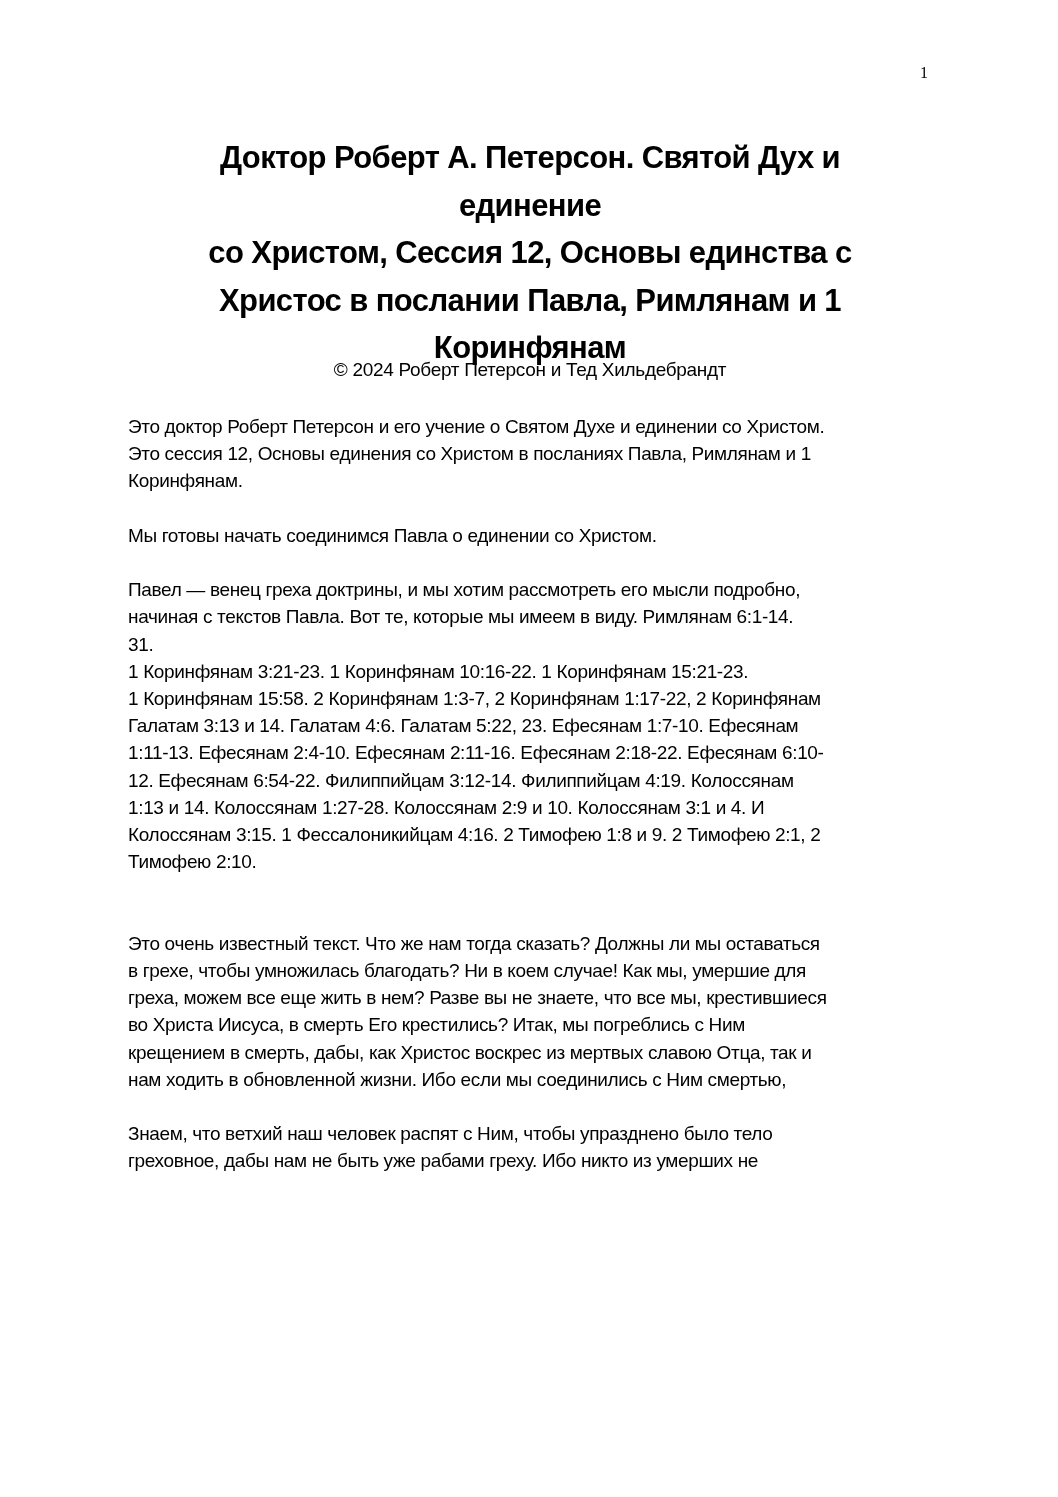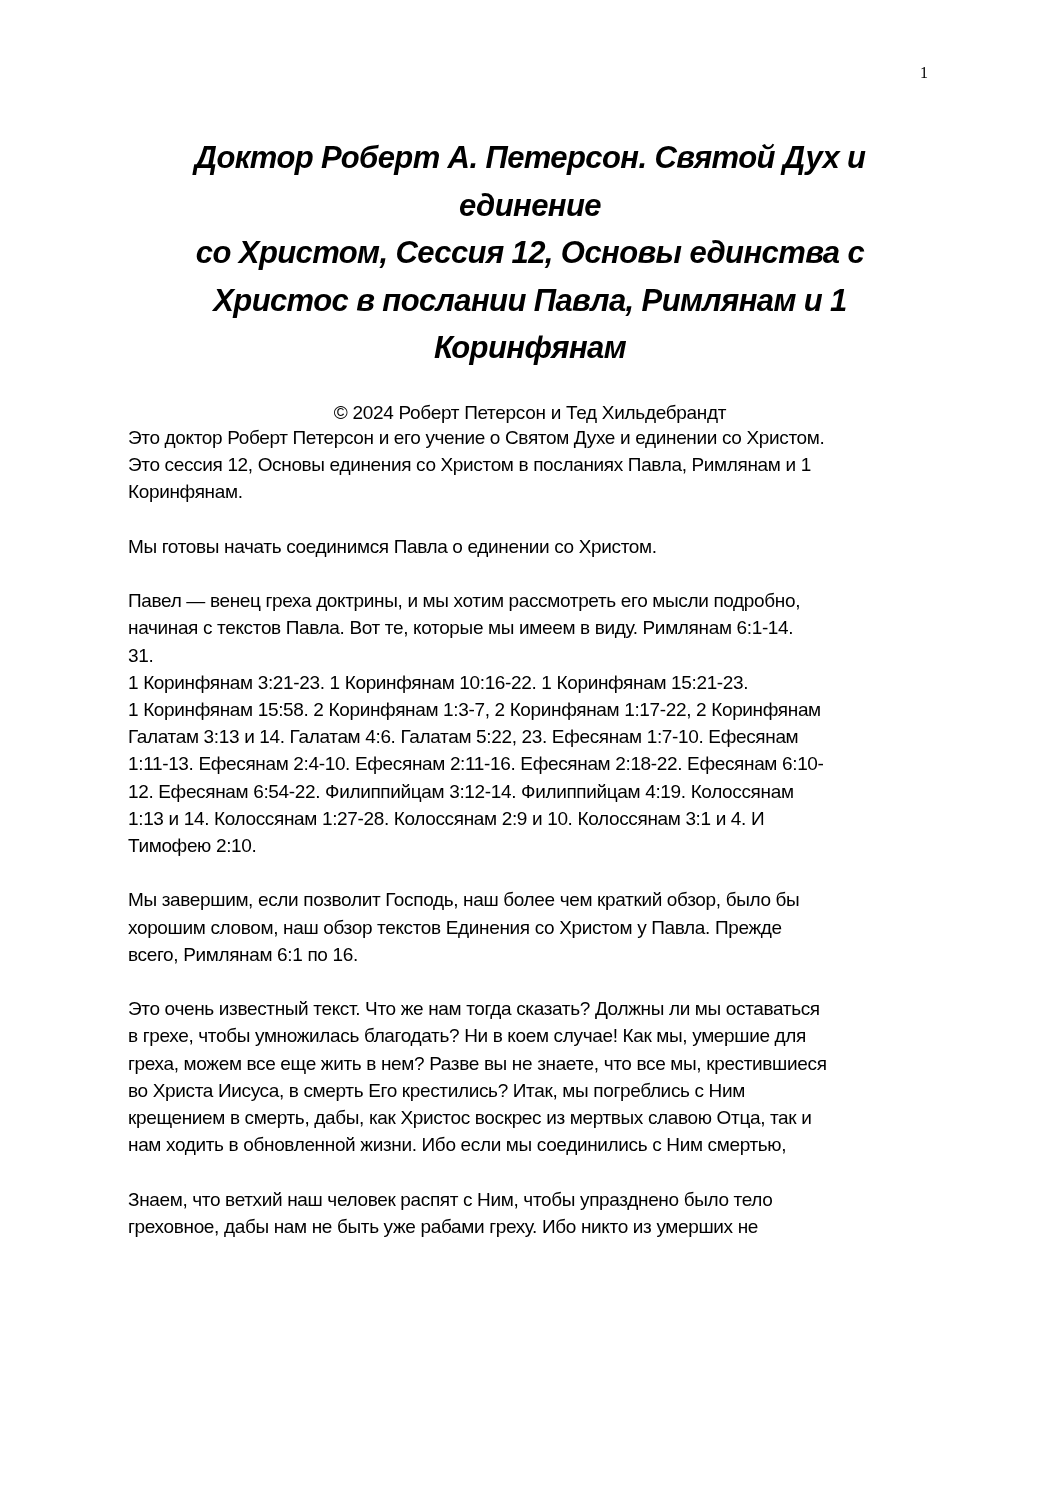--- a/index.html
+++ b/index.html
@@ -45,44 +45,43 @@
     .copyright {
       position: absolute;
       top: 358px;
       left: 120px;
       width: 820px;
       text-align: center;
       font-family: "Liberation Sans", sans-serif;
       font-size: 19px;
       line-height: 24px;
       letter-spacing: -0.3px;
-      margin-top: 43px;
     }
     .body-text {
       position: absolute;
       left: 128px;
-      top: 424px;
+      top: 413px;
       width: 820px;
       font-family: "Liberation Sans", sans-serif;
       font-size: 19px;
       line-height: 27.2px;
       letter-spacing: -0.35px;
     }
     .para { margin: 0; }
     .para .line { display: block; white-space: nowrap; }
     .gap { height: 27.2px; }
   </style>
 </head>
 <body>
 
 <div class="page">
 
   <div class="page-number">1</div>
 
-  <h1 class="title" style="margin:0;font-style:italic;">
+  <h1 class="title" style="margin:0;">
     <span class="line">Доктор Роберт А. Петерсон. Святой Дух и</span>
     <span class="line">единение</span>
     <span class="line">со Христом, Сессия 12, Основы единства с</span>
     <span class="line">Христос в послании Павла, Римлянам и 1</span>
     <span class="line">Коринфянам</span>
   </h1>
 
   <div class="copyright">© 2024 Роберт Петерсон и Тед Хильдебрандт</div>
 
   <div class="body-text">
@@ -102,29 +101,25 @@
     <p class="para">
       <span class="line">Павел — венец греха доктрины, и мы хотим рассмотреть его мысли подробно,</span>
       <span class="line">начиная с текстов Павла. Вот те, которые мы имеем в виду. Римлянам 6:1-14.</span>
       <span class="line">31.</span>
       <span class="line">1 Коринфянам 3:21-23. 1 Коринфянам 10:16-22. 1 Коринфянам 15:21-23.</span>
       <span class="line">1 Коринфянам 15:58. 2 Коринфянам 1:3-7, 2 Коринфянам 1:17-22, 2 Коринфянам</span>
       <span class="line">Галатам 3:13 и 14. Галатам 4:6. Галатам 5:22, 23. Ефесянам 1:7-10. Ефесянам</span>
       <span class="line">1:11-13. Ефесянам 2:4-10. Ефесянам 2:11-16. Ефесянам 2:18-22. Ефесянам 6:10-</span>
       <span class="line">12. Ефесянам 6:54-22. Филиппийцам 3:12-14. Филиппийцам 4:19. Колоссянам</span>
       <span class="line">1:13 и 14. Колоссянам 1:27-28. Колоссянам 2:9 и 10. Колоссянам 3:1 и 4. И</span>
+      <span class="line">Колоссянам 3:15. 1 Фессалоникийцам 4:16. 2 Тимофею 1:8 и 9. 2 Тимофею 2:1, 2</span>
       <span class="line">Тимофею 2:10.</span>
     </p>
     <div class="gap"></div>
 
-    <p class="para">
-      <span class="line">Мы завершим, если позволит Господь, наш более чем краткий обзор, было бы</span>
-      <span class="line">хорошим словом, наш обзор текстов Единения со Христом у Павла. Прежде</span>
-      <span class="line">всего, Римлянам 6:1 по 16.</span>
-    </p>
     <div class="gap"></div>
 
     <p class="para">
       <span class="line">Это очень известный текст. Что же нам тогда сказать? Должны ли мы оставаться</span>
       <span class="line">в грехе, чтобы умножилась благодать? Ни в коем случае! Как мы, умершие для</span>
       <span class="line">греха, можем все еще жить в нем? Разве вы не знаете, что все мы, крестившиеся</span>
       <span class="line">во Христа Иисуса, в смерть Его крестились? Итак, мы погреблись с Ним</span>
       <span class="line">крещением в смерть, дабы, как Христос воскрес из мертвых славою Отца, так и</span>
       <span class="line">нам ходить в обновленной жизни. Ибо если мы соединились с Ним смертью,</span>
     </p>

